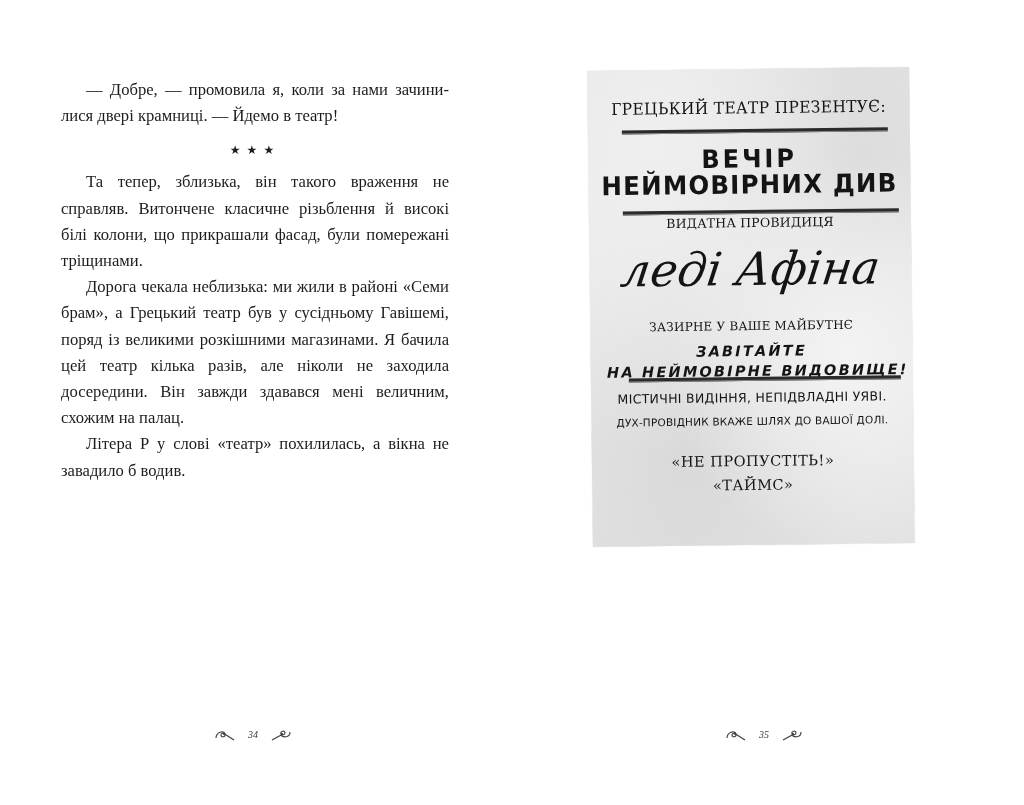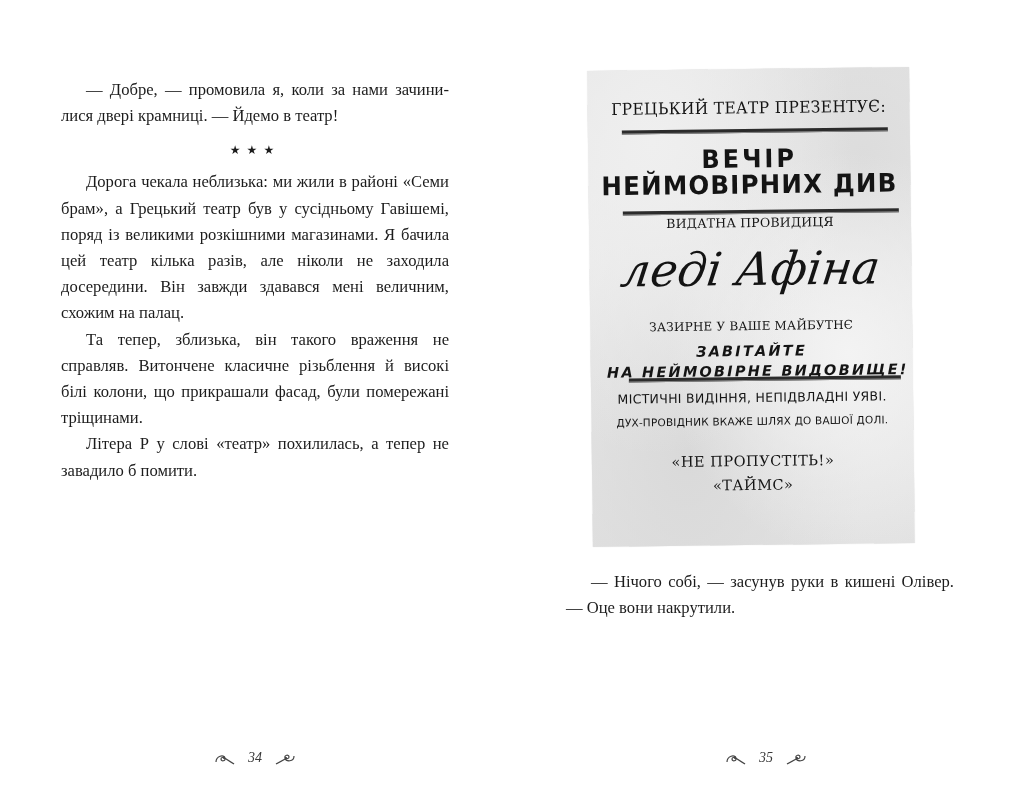--- a/index.html
+++ b/index.html
@@ -159,51 +159,51 @@
     font-family: "DejaVu Serif", serif;
     font-size: 14.5px;
     letter-spacing: 0.5px;
   }
   .poster .quote-a { top: 384px; }
   .poster .quote-b { top: 408px; }
 
   
   .folio {
     position: absolute;
-    top: 747px;
+    top: 723px;
     height: 22px;
     display: flex;
     align-items: center;
     gap: 10px;
     font-family: "Liberation Serif", serif;
     font-style: italic;
-    font-size: 14px;
+    font-size: 10px;
     color: #3a3a3a;
   }
   .folio-left { left: 214px; }
   .folio-right { left: 725px; }
   .orn {
     width: 24px;
     height: 16px;
     display: inline-block;
   }
   .orn svg { display: block; }
 </style>
 </head>
 <body>
 
 <div class="page page-left">
   <div class="text-block left-text">
     <p class="para">— Добре, — промовила я, коли за нами зачини­лися двері крамниці. — Йдемо в театр!</p>
     <div class="stars">
       <span>★★★</span>
     </div>
+    <p class="para">Та тепер, зблизька, він такого враження не справляв. Витончене класичне різьблення й високі білі колони, що прикрашали фасад, були помере­жані тріщинами.</p>
     <p class="para">Дорога чекала неблизька: ми жили в районі «Семи брам», а Грецький театр був у сусідньому Гавішемі, поряд із великими розкішними магази­нами. Я бачила цей театр кілька разів, але ніколи не заходила досередини. Він завжди здавався мені величним, схожим на палац.</p>
-    <p class="para">Та тепер, зблизька, він такого враження не справляв. Витончене класичне різьблення й високі білі колони, що прикрашали фасад, були помере­жані тріщинами.</p>
-    <p class="para">Літера Р у слові «театр» похилилась, а тепер не завадило б помити.</p>
+    <p class="para">Літера Р у слові «театр» похилилась, а вікна не завадило б водив.</p>
   </div>
 
   <div class="folio folio-left">
     <span class="orn">
       <svg width="24" height="16" viewBox="0 0 24 16">
         <path d="M2 12 C2 6, 10 4, 11 8 C12 11, 7 12, 7 9 C7 7, 10 7, 10 9" fill="none" stroke="#444" stroke-width="1.2"></path>
         <path d="M9 7 L20 14" fill="none" stroke="#444" stroke-width="1.4"></path>
       </svg>
     </span>
     <span>34</span>
@@ -230,21 +230,20 @@
   <div class="invite invite-a">ЗАВІТАЙТЕ</div>
   <div class="invite invite-b">НА НЕЙМОВІРНЕ ВИДОВИЩЕ!</div>
   <div class="rule rule3"></div>
   <div class="mystic mystic-a">МІСТИЧНІ ВИДІННЯ, НЕПІДВЛАДНІ УЯВІ.</div>
   <div class="mystic mystic-b">ДУХ-ПРОВІДНИК ВКАЖЕ ШЛЯХ ДО ВАШОЇ ДОЛІ.</div>
   <div class="quote quote-a">«НЕ ПРОПУСТІТЬ!»</div>
   <div class="quote quote-b">«ТАЙМС»</div>
 </div>
 
 <div class="text-block right-text">
-  <p class="para">— Нічого собі, — засунув руки в кишені Олі­вер. — Оце вони накрутили.</p>
 </div>
 
 <div class="folio folio-right">
   <span class="orn">
     <svg width="24" height="16" viewBox="0 0 24 16">
       <path d="M2 12 C2 6, 10 4, 11 8 C12 11, 7 12, 7 9 C7 7, 10 7, 10 9" fill="none" stroke="#444" stroke-width="1.2"></path>
       <path d="M9 7 L20 14" fill="none" stroke="#444" stroke-width="1.4"></path>
     </svg>
   </span>
   <span>35</span>

